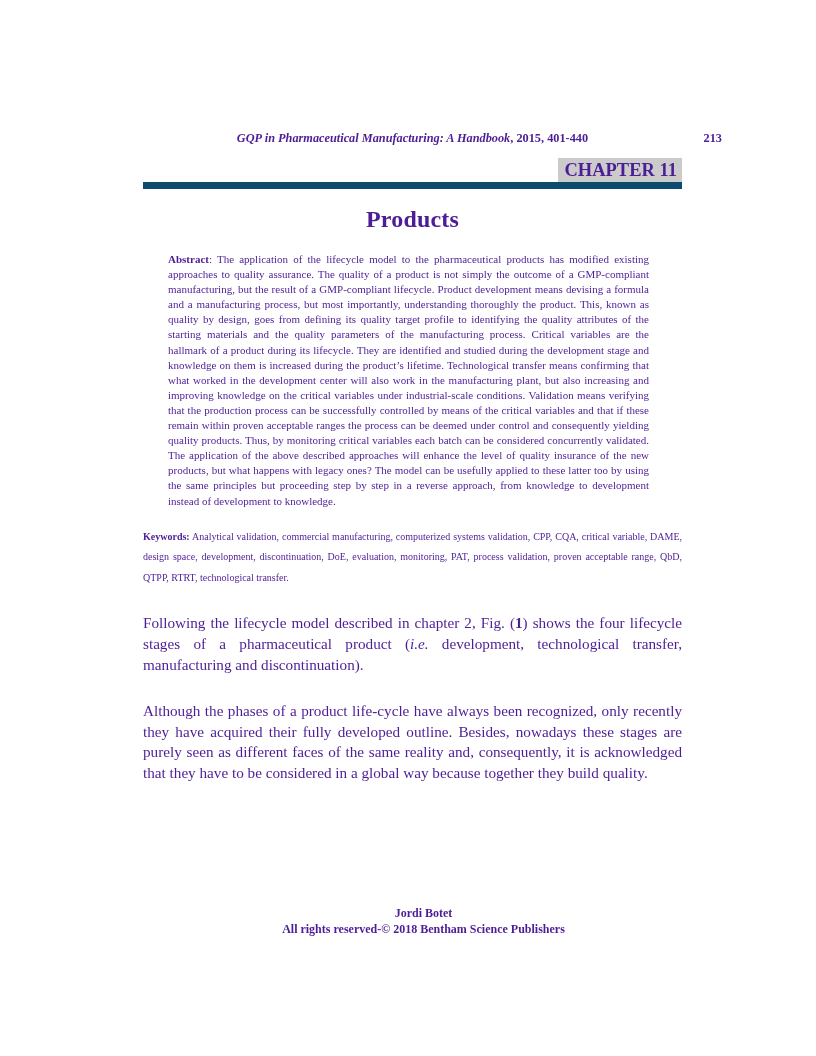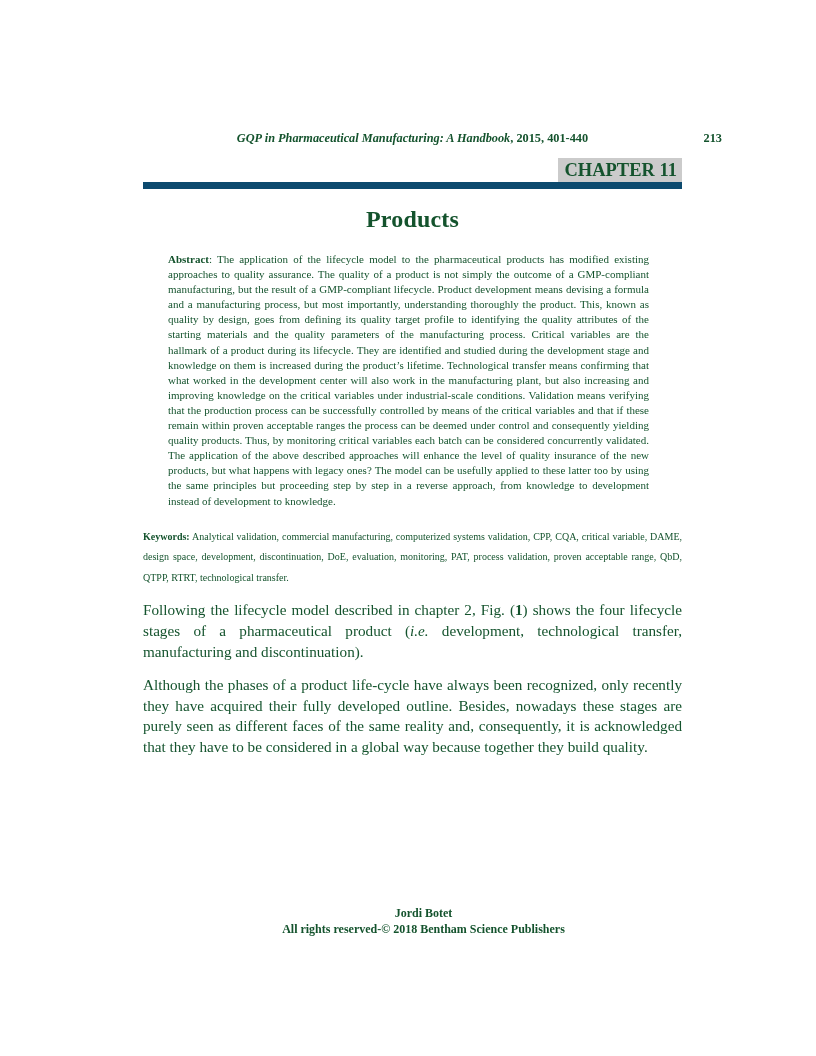--- a/index.html
+++ b/index.html
@@ -5,21 +5,21 @@
   html, body {
     margin: 0;
     padding: 0;
     background: #ffffff;
   }
   .page {
     position: relative;
     width: 816px;
     height: 1056px;
     background: #ffffff;
-    color: #14532d;
+    color: #4c1d95;
     font-family: "Liberation Serif", "DejaVu Serif", serif;
     overflow: hidden;
   }
   .content {
     position: absolute;
     left: 143px;
     top: 0;
     width: 539px;
   }
   .running-header {
@@ -78,21 +78,21 @@
     text-align: justify;
   }
   .section-heading {
     margin: 19px 0 0 0;
     font-size: 14.6px;
     font-weight: bold;
     line-height: 17px;
     letter-spacing: 0.2px;
   }
   .body-para {
-    margin: 12px 0 0 0;
+    margin: 25px 0 0 0;
     font-size: 15.2px;
     line-height: 20.8px;
     text-align: justify;
   }
   .bold { font-weight: bold; }
   .italic { font-style: italic; }
   .page-footer {
     position: absolute;
     left: 154px;
     top: 906px;

